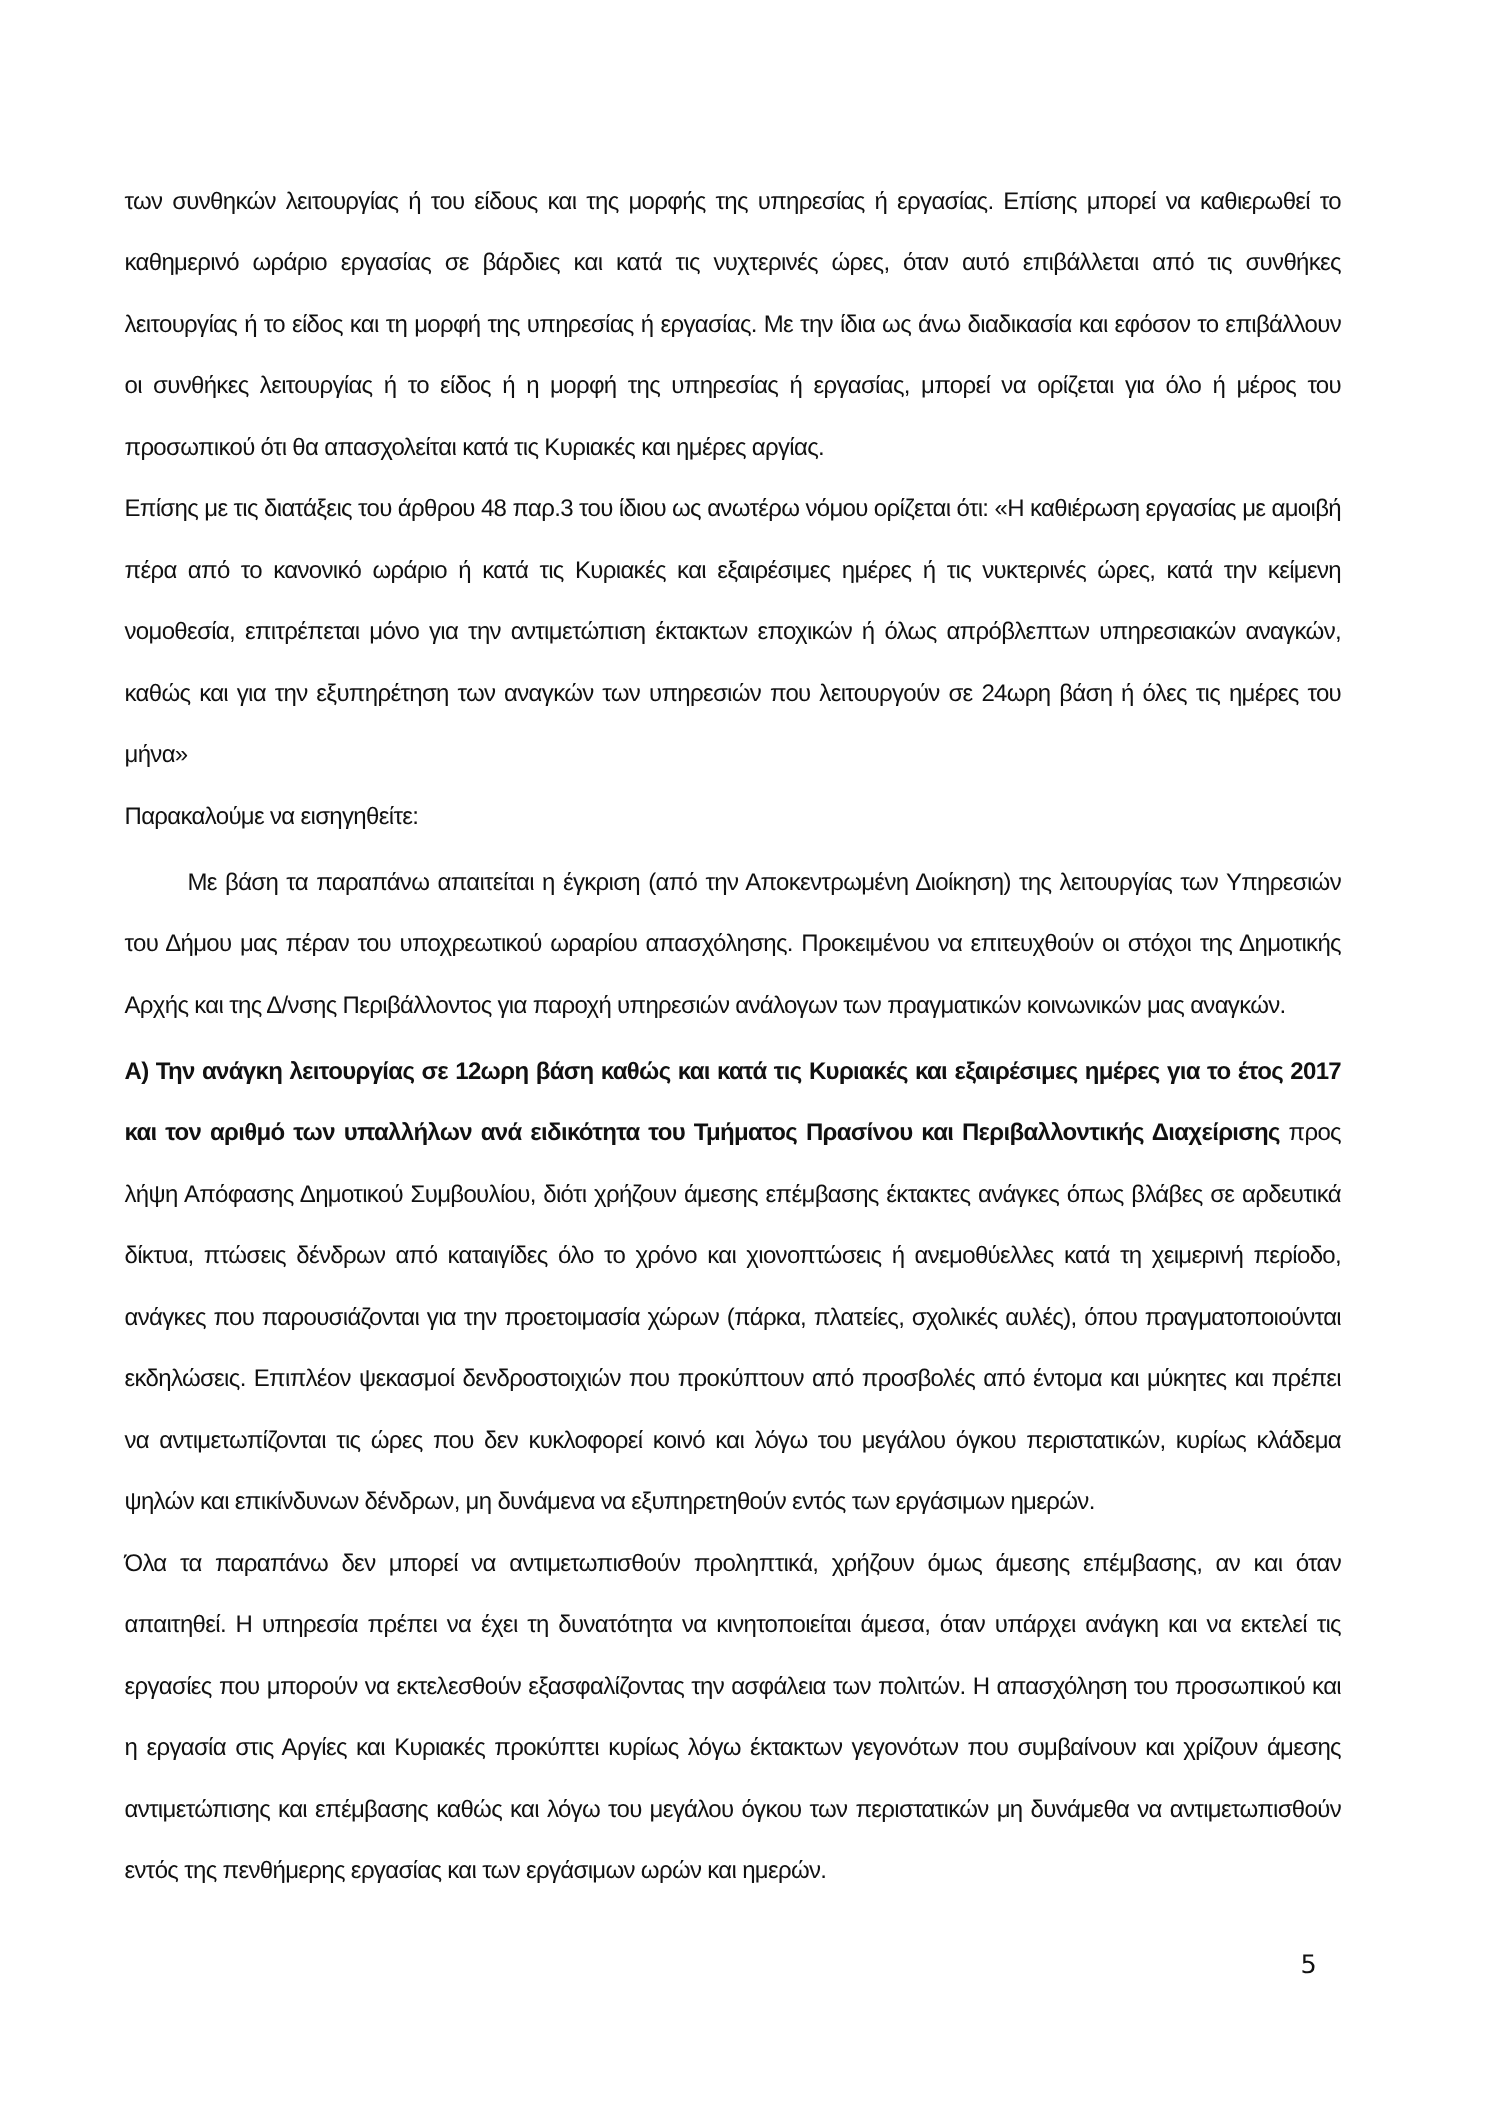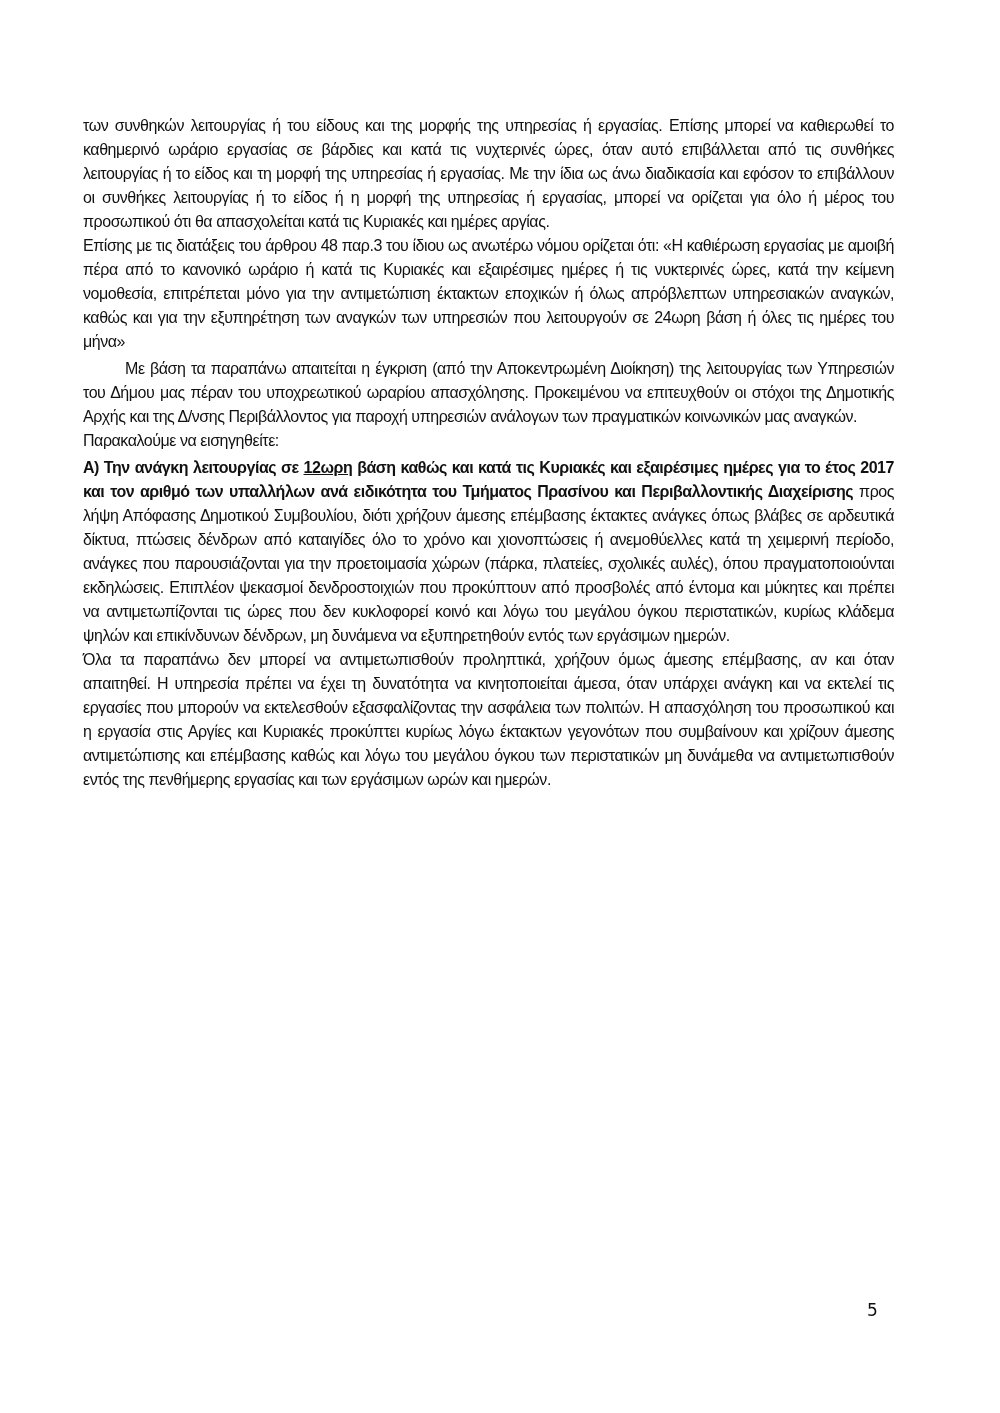--- a/index.html
+++ b/index.html
@@ -1,40 +1,40 @@
 <!DOCTYPE html>
 <html><head>
 <meta charset="utf-8">
 <style>
   html, body { margin: 0; padding: 0; background: #ffffff; }
   body { width: 1000px; height: 1413px; position: relative; overflow: hidden; }
   .page {
     position: absolute; left: 83px; top: 114px; width: 811px;
     font-family: "Liberation Sans", sans-serif;
-    font-size: 16px; line-height: 24px; color: #111111;
+    font-size: 16px; line-height: 41px; color: #111111;
     text-align: justify;
     letter-spacing: -0.45px;
     word-spacing: 0px;
   }
   .para { margin: 0; }
   .indent1 { text-indent: 47px; }
   .indent2 { text-indent: 42px; }
   .gap { margin-top: 3px; }
   .bold { font-weight: bold; }
-  .underline { text-decoration: underline; }
+  .underline { }
   .page-number {
     position: absolute; left: 867px; top: 1300px;
     font-family: "DejaVu Sans", sans-serif; font-size: 17px; color: #111111;
   }
 </style>
 </head>
 <body>
 
 <div class="page">
   <p class="para">των συνθηκών λειτουργίας ή του είδους και της μορφής της υπηρεσίας ή εργασίας. Επίσης μπορεί να καθιερωθεί το καθημερινό ωράριο εργασίας σε βάρδιες και κατά τις νυχτερινές ώρες, όταν αυτό επιβάλλεται από τις συνθήκες λειτουργίας ή το είδος και τη μορφή της υπηρεσίας ή εργασίας. Με την ίδια ως άνω διαδικασία και εφόσον το επιβάλλουν οι συνθήκες λειτουργίας ή το είδος ή η μορφή της υπηρεσίας ή εργασίας, μπορεί να ορίζεται για όλο ή μέρος του προσωπικού ότι θα απασχολείται κατά τις Κυριακές και ημέρες αργίας.</p>
   <p class="para">Επίσης με τις διατάξεις του άρθρου 48 παρ.3 του ίδιου ως ανωτέρω νόμου ορίζεται ότι: «Η καθιέρωση εργασίας με αμοιβή πέρα από το κανονικό ωράριο ή κατά τις Κυριακές και εξαιρέσιμες ημέρες ή τις νυκτερινές ώρες, κατά την κείμενη νομοθεσία, επιτρέπεται μόνο για την αντιμετώπιση έκτακτων εποχικών ή όλως απρόβλεπτων υπηρεσιακών αναγκών, καθώς και για την εξυπηρέτηση των αναγκών των υπηρεσιών που λειτουργούν σε 24ωρη βάση ή όλες τις ημέρες του μήνα»</p>
+  <p class="para">Παρακαλούμε να εισηγηθείτε:</p>
   <p class="para indent2 gap">Με βάση τα παραπάνω απαιτείται η έγκριση (από την Αποκεντρωμένη Διοίκηση)  της λειτουργίας των Υπηρεσιών του Δήμου μας πέραν του υποχρεωτικού ωραρίου απασχόλησης. Προκειμένου να επιτευχθούν οι στόχοι της Δημοτικής Αρχής και της Δ/νσης Περιβάλλοντος για παροχή υπηρεσιών ανάλογων των πραγματικών κοινωνικών μας αναγκών.</p>
-  <p class="para">Παρακαλούμε να εισηγηθείτε:</p>
   <p class="para gap"><span class="bold">Α) Την ανάγκη λειτουργίας σε </span><span class="bold underline">12ωρη</span><span class="bold"> βάση καθώς και κατά τις Κυριακές και εξαιρέσιμες ημέρες για το έτος 2017 και τον αριθμό των υπαλλήλων ανά ειδικότητα του Τμήματος Πρασίνου και Περιβαλλοντικής Διαχείρισης</span><span> προς λήψη Απόφασης Δημοτικού Συμβουλίου, διότι χρήζουν άμεσης επέμβασης έκτακτες ανάγκες όπως βλάβες σε αρδευτικά δίκτυα, πτώσεις δένδρων από καταιγίδες όλο το χρόνο και χιονοπτώσεις ή ανεμοθύελλες κατά τη χειμερινή περίοδο, ανάγκες που παρουσιάζονται για την προετοιμασία χώρων (πάρκα, πλατείες, σχολικές αυλές), όπου πραγματοποιούνται εκδηλώσεις.  Επιπλέον ψεκασμοί δενδροστοιχιών που προκύπτουν από προσβολές από έντομα και μύκητες και πρέπει να αντιμετωπίζονται τις ώρες που δεν κυκλοφορεί κοινό και λόγω του μεγάλου όγκου περιστατικών, κυρίως κλάδεμα ψηλών και επικίνδυνων δένδρων, μη δυνάμενα να εξυπηρετηθούν εντός των εργάσιμων ημερών.</span></p>
   <p class="para">Όλα τα παραπάνω δεν μπορεί να αντιμετωπισθούν προληπτικά, χρήζουν όμως άμεσης επέμβασης, αν και όταν απαιτηθεί.  Η υπηρεσία πρέπει να έχει τη δυνατότητα να κινητοποιείται άμεσα, όταν υπάρχει ανάγκη και να εκτελεί τις εργασίες που μπορούν να εκτελεσθούν εξασφαλίζοντας την ασφάλεια των πολιτών.  Η απασχόληση του προσωπικού και η εργασία στις Αργίες και Κυριακές προκύπτει κυρίως λόγω έκτακτων γεγονότων που συμβαίνουν και χρίζουν άμεσης αντιμετώπισης και επέμβασης καθώς και λόγω του μεγάλου όγκου των περιστατικών μη δυνάμεθα να αντιμετωπισθούν εντός της πενθήμερης εργασίας και των εργάσιμων ωρών και ημερών.</p>
 </div>
 
 <div class="page-number">5</div>
 
 </body></html>

